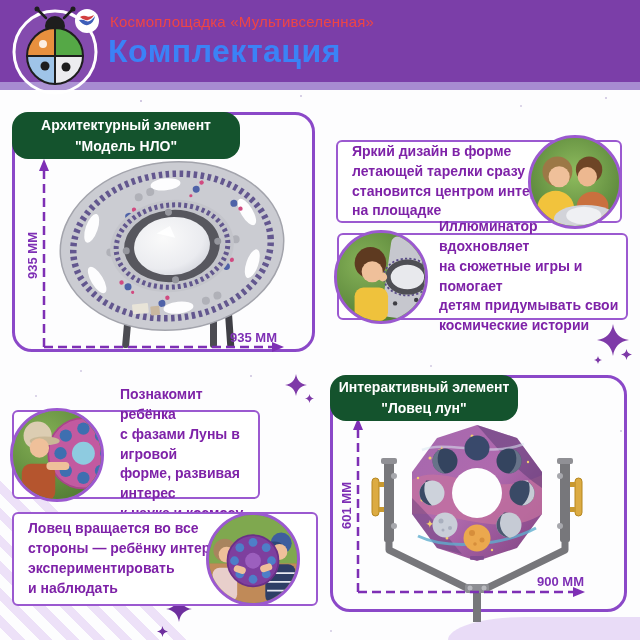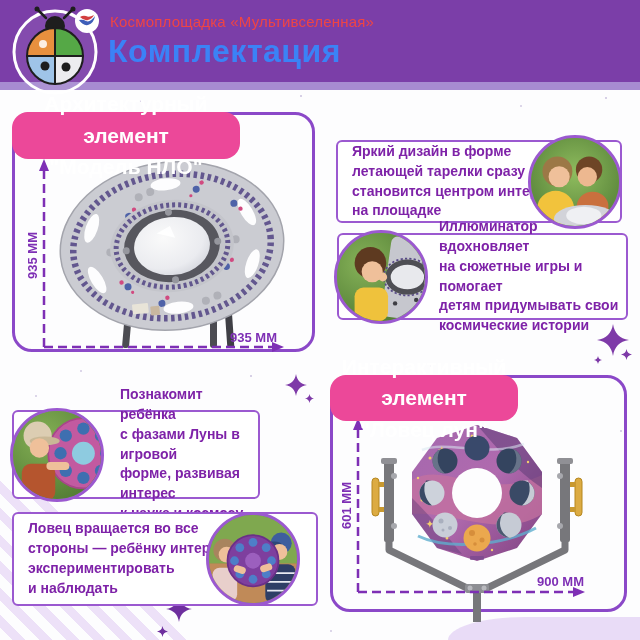--- a/index.html
+++ b/index.html
@@ -13,22 +13,22 @@
   .logo { position:absolute; left:10px; top:4px; width:90px; height:94px; z-index:5; }
   .brand { position:absolute; left:110px; top:13px; font-size:15px; font-weight:500; color:#ef4444; letter-spacing:.2px; }
   .page-title { position:absolute; left:108px; top:33px; font-size:32px; font-weight:bold; color:#3b82f6; letter-spacing:.5px; }
   .made-in { position:absolute; right:10px; top:7px; text-align:right; }
   .made-in-label { font-size:11px; font-weight:bold; color:#FFFFFF; }
   .made-dots { margin-top:5px; display:flex; gap:5px; justify-content:flex-end; }
   .made-dot { width:15px; height:15px; border-radius:50%; }
 
   
   .outline-box { position:absolute; border:3px solid #8B48C8; border-radius:20px; background:transparent; }
-  .label-box { position:absolute; background:#ec4899; border-radius:16px; color:#fff; font-weight:bold;
-               font-size:21px; line-height:1.5; text-align:center; display:flex; align-items:center;
+  .label-box { position:absolute; background:#14532d; border-radius:16px; color:#fff; font-weight:bold;
+               font-size:14px; line-height:1.5; text-align:center; display:flex; align-items:center;
                justify-content:center; white-space:pre-line; z-index:4; padding:4px 8px; }
 
   
   .callout { position:absolute; border:2.5px solid #9B59D0; border-radius:6px; background:#FFFFFF;
              display:flex; align-items:center; z-index:3; }
   .callout-text { font-size:14px; font-weight:bold; color:#7E22A8; line-height:1.42; white-space:pre-line; }
   .photo { position:absolute; width:94px; height:94px; border-radius:50%; border:3px solid #9B59D0;
            overflow:hidden; background:#6FA04A; z-index:4; }
   .photo svg { display:block; }
 

